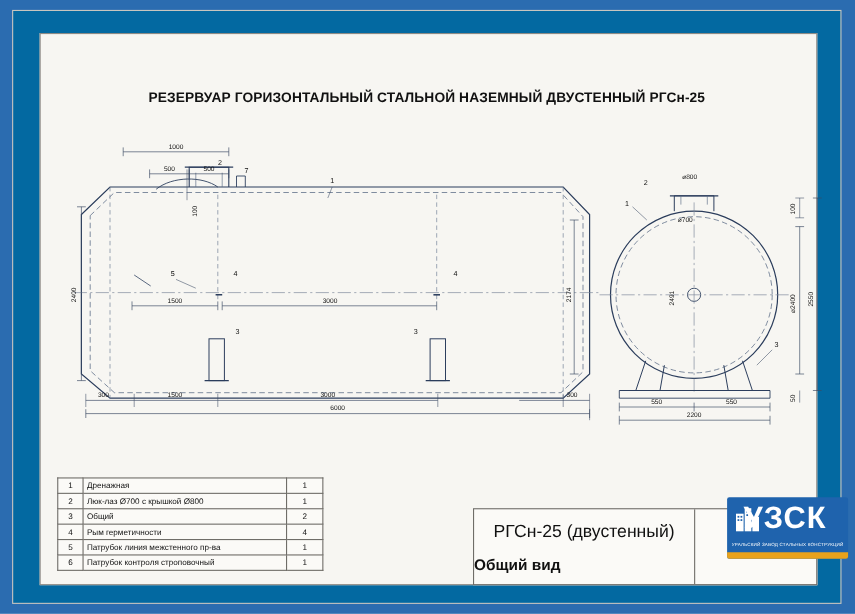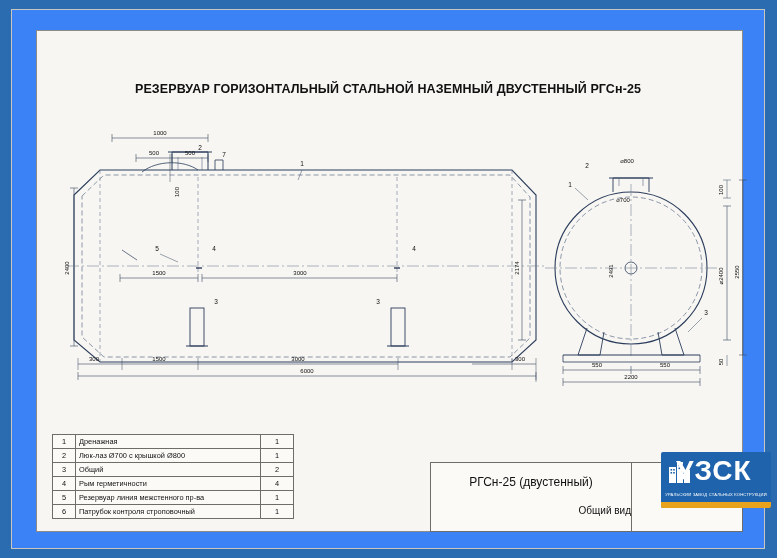--- a/index.html
+++ b/index.html
@@ -6,21 +6,21 @@
   body{
     width:777px;height:558px;
     background:#2b6cb0;
     font-family:"Liberation Sans", sans-serif;
     overflow:hidden;
   }
   #sheet{
     position:absolute;
     left:12px;top:10px;
     width:752px;height:538px;
-    background:#3b82f6;
+    background:#0369a1;
     box-shadow:0 0 0 1px #c8c6bf;
   }
   #frame{
     position:absolute;
     left:24px;top:20px;
     width:705px;height:500px;
     border:1px solid #8d8b86;
     background:#f7f6f2;
   }
   .title{
@@ -53,25 +53,25 @@
   
   #stamp{
     position:absolute;
     left:418px;top:452px;
     width:311px;height:68px;
     border:1px solid #6f6d68;
     background:#fbfaf7;
   }
   #stamp .sname{
     position:absolute;left:0;top:12px;width:200px;
-    text-align:center;font-size:12px;color:#111;
+    text-align:center;font-size:16px;color:#111;
   }
   #stamp .ssub{
     position:absolute;left:0;top:42px;width:200px;
-    text-align:right;font-size:10px;color:#111;
+    text-align:left;font-size:14px;color:#111;font-weight:bold;
   }
   #stamp .vline{
     position:absolute;left:200px;top:0;width:1px;height:68px;background:#6f6d68;
   }
   
   #logo{
     position:absolute;
     left:649px;top:442px;
     width:110px;height:72px;
   }
@@ -254,21 +254,21 @@
         <td>Общий</td>
         <td class="qty">2</td>
       </tr>
       <tr>
         <td class="num">4</td>
         <td>Рым герметичности</td>
         <td class="qty">4</td>
       </tr>
       <tr>
         <td class="num">5</td>
-        <td>Резервуар линия межстенного пр-ва</td>
+        <td>Патрубок линия межстенного пр-ва</td>
         <td class="qty">1</td>
       </tr>
       <tr>
         <td class="num">6</td>
         <td>Патрубок контроля строповочный</td>
         <td class="qty">1</td>
       </tr>
     </tbody>
   </table>
 

